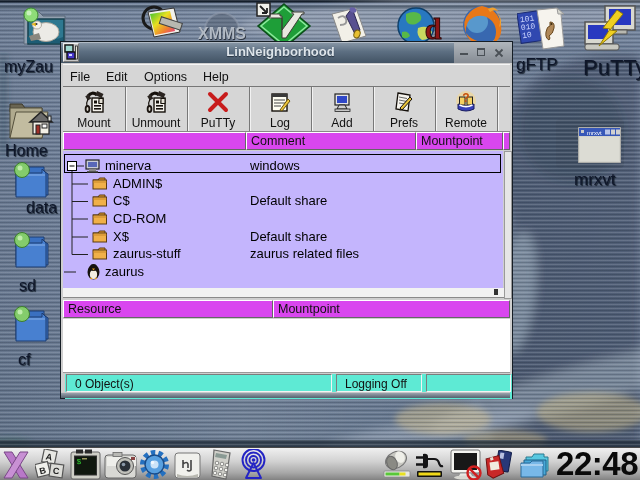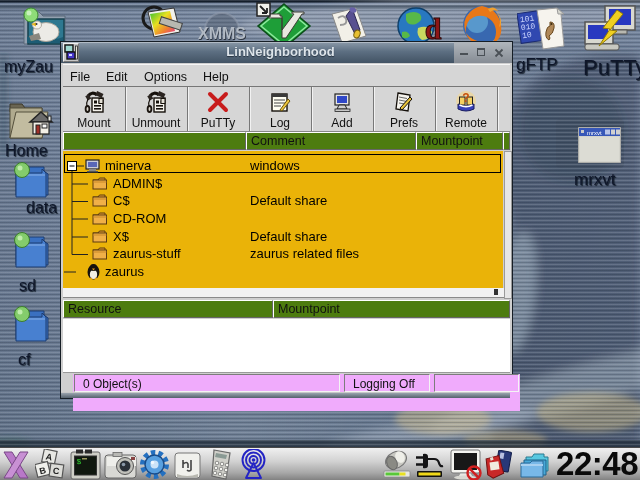--- a/index.html
+++ b/index.html
@@ -17,27 +17,27 @@
 #tbar{position:absolute;left:0px;top:0px;width:451px;height:21px;background:linear-gradient(180deg,#8a99a8 0%,#5d6f82 45%,#425364 100%);box-shadow:inset 0 1px 0 rgba(255,255,255,.35)}
 #tbicon{position:absolute;left:2px;top:1px;width:16px;height:19px;background:#c6c6c6;border:1px solid #777;border-top-color:#eee;border-left-color:#eee;box-sizing:border-box}
 #ttext{position:absolute;left:0;right:0;top:2px;text-align:center;font-size:13px;font-weight:bold;color:#dde4ea;text-shadow:0 1px 1px rgba(10,20,30,.6);padding-right:12px}
 #tbtns{position:absolute;right:0;top:0;width:58px;height:21px;background:linear-gradient(180deg,#b0b6bc,#868c94)}
 #menubar{position:absolute;left:2px;top:22px;width:447px;height:22px;background:#d6d6d6;border-bottom:1px solid #777;box-shadow:inset 0 1px 0 #f5f5f5;font-size:12.5px;color:#101010}
 #menubar span{position:absolute;top:6px}
 #toolbar{position:absolute;left:2px;top:45px;width:447px;height:44px;background:#d6d6d6;border-bottom:1px solid #888}
 .tbtn{position:absolute;top:0;height:44px;width:62px;border-right:1px solid #787878;box-shadow:1px 0 0 #f2f2f2;text-align:center}
 .tbtn .lbl{position:absolute;bottom:1px;left:0;right:0;font-size:12px;color:#111}
 .tbtn svg{position:absolute;top:3px;left:50%;margin-left:-11px}
-.hdr{position:absolute;height:18px;background:#4d7c0f;border:1px solid #fff;border-right-color:#666;border-bottom-color:#666;box-sizing:border-box;font-size:12.5px;color:#111;padding:1px 0 0 4px}
-#tree{position:absolute;left:2px;top:109px;width:440px;height:137px;background:#eab308;overflow:hidden;font-size:13px;color:#000}
+.hdr{position:absolute;height:18px;background:#d946ef;border:1px solid #fff;border-right-color:#666;border-bottom-color:#666;box-sizing:border-box;font-size:12.5px;color:#111;padding:1px 0 0 4px}
+#tree{position:absolute;left:2px;top:109px;width:440px;height:137px;background:#c4b5fd;overflow:hidden;font-size:13px;color:#000}
 #vsb{position:absolute;left:443px;top:109px;width:6px;height:146px;background:#e6e6e6;border:1px solid #9a9a9a}
 #hsb{position:absolute;left:2px;top:246px;width:441px;height:9px;background:#f2f2f2;border-bottom:1px solid #8a8a8a}
 #pane2h{position:absolute;left:2px;top:258px;width:447px;height:19px}
 #pane2{position:absolute;left:2px;top:277px;width:447px;height:53px;background:#fff;border-bottom:1px solid #999}
-#sbar{position:absolute;left:12px;top:332px;width:447px;height:37px;background:#f0abfc}
+#sbar{position:absolute;left:4px;top:332px;width:447px;height:25px;background:#5eead4}
 .sbox{position:absolute;top:0;height:18px;border:1px solid #7c7c7c;border-bottom-color:#f4f4f4;border-right-color:#f4f4f4;box-sizing:border-box;font-size:12px;color:#111;padding:2px 0 0 8px}
 #bframe{position:absolute;left:0px;bottom:0px;width:449px;height:5px;background:linear-gradient(180deg,#9aa4ae,#55616d);border-top:1px solid #c8c8c8}
 
 #task{position:absolute;left:0;top:447px;width:640px;height:33px;z-index:4;
  background:linear-gradient(180deg,#f0f0f0 0%,#d2d2d2 40%,#a8a8a8 75%,#7c7c7c 100%);border-top:1px solid #4a4a4a}
 #clock{position:absolute;right:2px;top:-3px;font-size:33px;font-weight:bold;color:#0a0a0a;letter-spacing:-0.5px}
 </style></head><body>
 <svg class="wm" width="640" height="480" viewBox="0 0 640 480">
  <defs>
       <filter id="b5" x="-30%" y="-30%" width="160%" height="160%">

